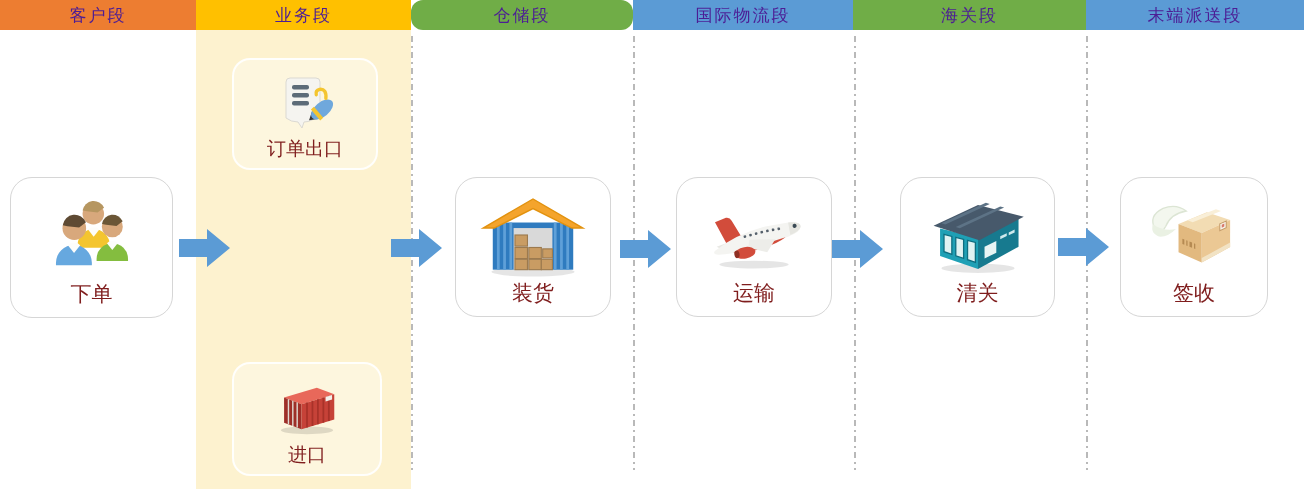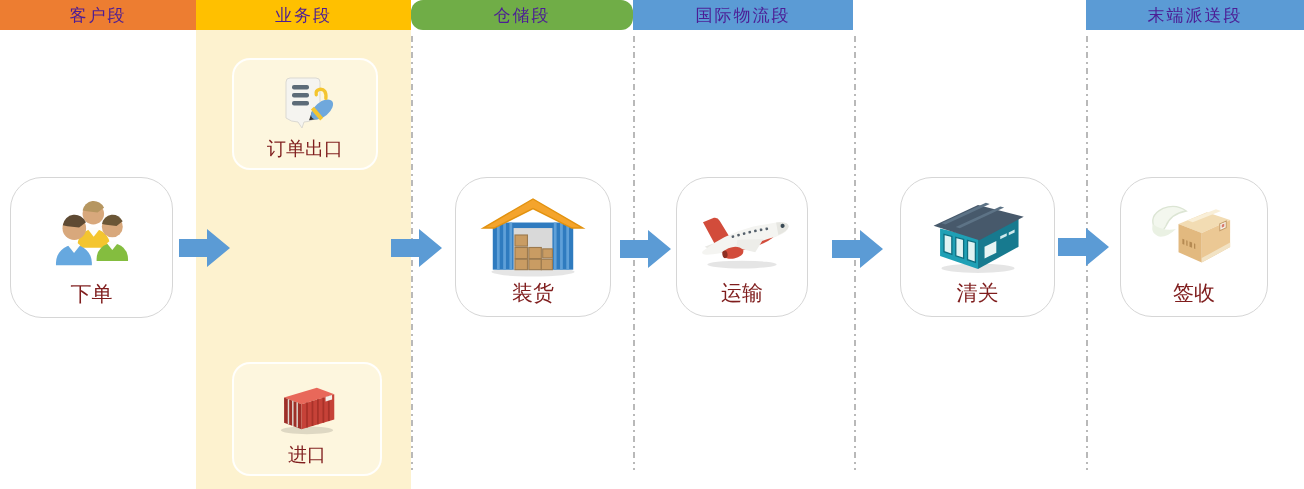--- a/index.html
+++ b/index.html
@@ -18,35 +18,35 @@
 
   
   .band{position:absolute;left:196px;top:30px;width:215px;height:459px;background:#FDF2CF;}
 
   
   .sep{position:absolute;top:36px;height:434px;width:2px;
        background:repeating-linear-gradient(to bottom,#B9B9B9 0 6px,transparent 6px 10px,#B9B9B9 10px 12px,transparent 12px 16px);}
   #sep0{left:411px;} #sep1{left:633px;} #sep2{left:854px;} #sep3{left:1086px;}
 
   
-  .card{position:absolute;background:#fff;border:1px solid #D6D6D6;border-radius:32px;
+  .card{position:absolute;background:#fff;border:1px solid #D6D6D6;border-radius:22px;
         display:flex;flex-direction:column;align-items:center;justify-content:space-between;
         box-sizing:border-box;padding:10px 4px 13px;}
   .card .icon{flex:1;display:flex;align-items:center;justify-content:center;}
   .label{font-size:21px;color:#7f1d1d;line-height:1;white-space:nowrap;}
   .card-sm{border-radius:18px;background:rgba(255,255,255,0.32);border:2px solid rgba(255,255,255,0.9);
            padding:8px 2px 10px;}
   .card-sm .label{font-size:19px;}
 
   #card-place-order{left:10px;top:177px;width:163px;height:141px;}
   #card-order-export{left:232px;top:58px;width:146px;height:112px;}
   #card-non-order-export{left:232px;top:195px;width:146px;height:117px;}
   #card-import{left:232px;top:350px;width:150px;height:114px;margin-top:12px;}
   #card-loading{left:455px;top:177px;width:156px;height:140px;}
-  #card-transport{left:676px;top:177px;width:132px;height:140px;justify-content:flex-end;}
+  #card-transport{left:676px;top:177px;width:156px;height:140px;justify-content:flex-end;}
   #card-customs{left:900px;top:177px;width:155px;height:140px;}
   #card-receipt{left:1120px;top:177px;width:148px;height:140px;}
 
   
   .arrow{position:absolute;width:52px;height:40px;}
   #a1{left:179px;top:228px;} #a2{left:391px;top:228px;} #a3{left:620px;top:229px;}
   #a4{left:832px;top:229px;} #a5{left:1058px;top:227px;}
 </style>
 </head>
 <body>
@@ -57,20 +57,21 @@
 
   <div class="sep" id="sep0"></div>
   <div class="sep" id="sep1"></div>
   <div class="sep" id="sep2"></div>
   <div class="sep" id="sep3"></div>
 
   <div class="lane-header" id="lh0" style="background-color: rgb(237, 125, 49);">客户段</div>
   <div class="lane-header" id="lh1" style="background-color: rgb(255, 192, 0);">业务段</div>
   <div class="lane-header" id="lh2" style="background-color: rgb(112, 173, 71);">仓储段</div>
   <div class="lane-header" id="lh3" style="background-color: rgb(91, 155, 213);">国际物流段</div>
+  <div class="lane-header" id="lh4" style="background-color: rgb(112, 173, 71);">海关段</div>
   <div class="lane-header" id="lh5" style="background-color: rgb(91, 155, 213);">末端派送段</div>
 
   <div class="card" id="card-place-order">
     <div class="icon">
       <svg viewBox="0 0 64 58" width="84" height="76">
         <circle cx="33" cy="12" r="8.2" fill="#D8A87C"></circle>
         <path d="M24.8 9.5 a8.6 8.6 0 0 1 16.4 -2 l-5 3.6 -8 -0.9 z" fill="#B69660"></path>
         <path d="M21 36 a12.3 12.3 0 0 1 24.6 0 v2 H21 z" fill="#F4C52F"></path>
         <path d="M29 24 l4.3 5.5 4.3 -5.5 -2 -1.5 h-4.6 z" fill="#FDFDFB"></path>
         <circle cx="47.5" cy="22" r="8" fill="#D8A87C"></circle>

